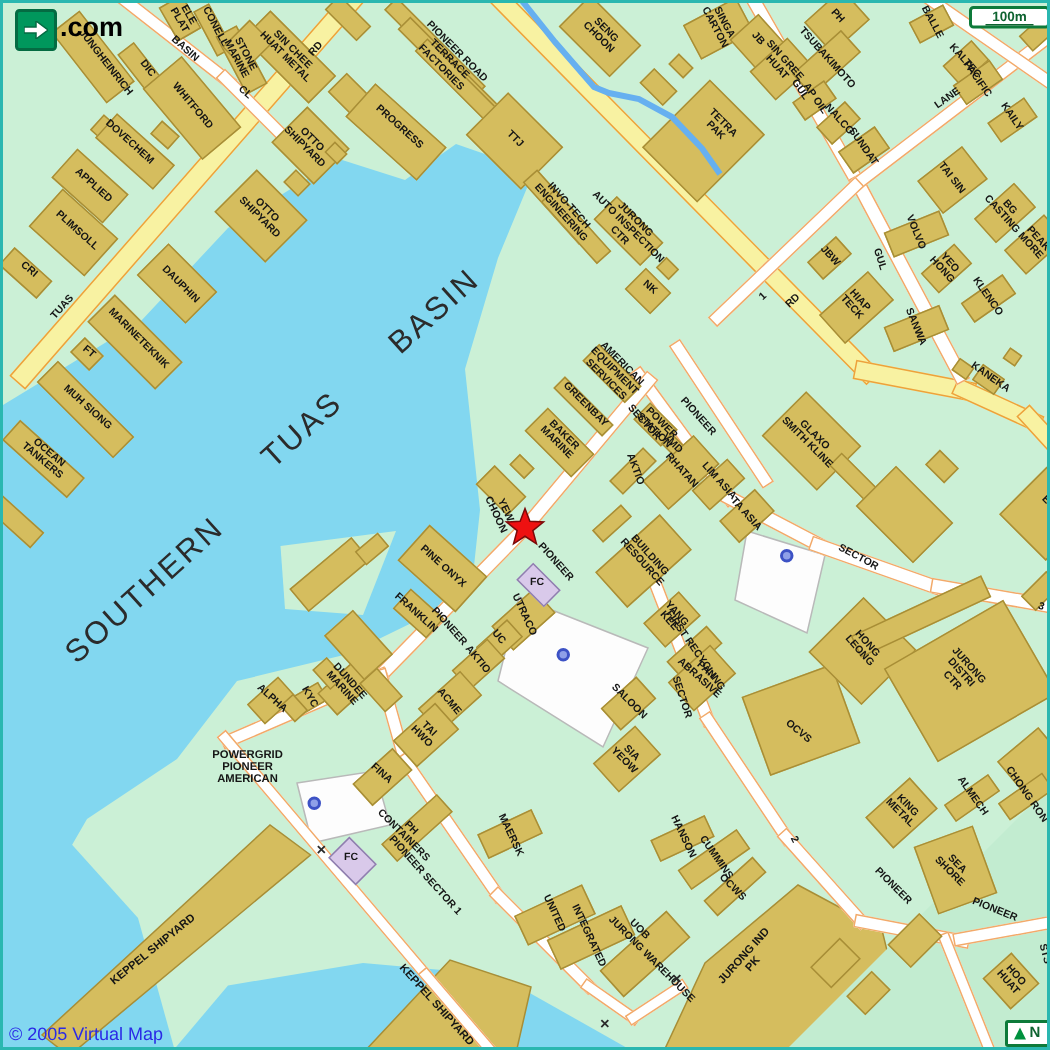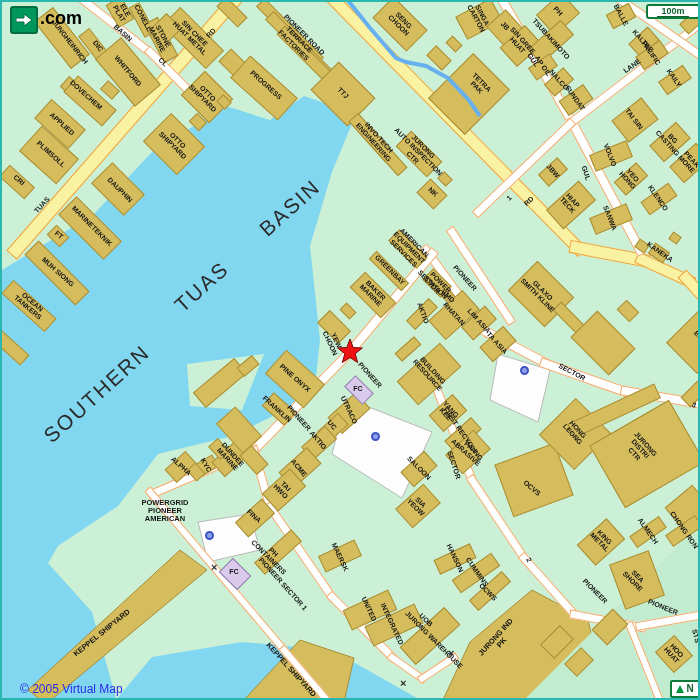--- a/index.html
+++ b/index.html
@@ -28,21 +28,21 @@
        border:2px solid #0e7a3a;border-radius:3px;display:flex;align-items:center;
        justify-content:center;box-sizing:border-box;}
   #scalebar .txt{font-size:9px;font-weight:bold;color:#0e6330;border-bottom:1px solid #0e6330;
        padding:0 4px;line-height:1.0;}
   #north{position:absolute;left:668px;top:678px;width:30px;height:18px;background:#fff;
        border:2px solid #0e7a3a;border-radius:2px;display:flex;align-items:center;
        justify-content:center;gap:2px;box-sizing:border-box;}
   #north .tri{width:0;height:0;border-left:4px solid transparent;border-right:4px solid transparent;
        border-bottom:8px solid #00913e;}
   #north .n{font-size:10px;font-weight:bold;color:#0e6330;line-height:1;}
-  #copyright{position:absolute;left:4px;top:680px;font-size:12px;color:#2a2ae6;margin-left:14px;}
+  #copyright{position:absolute;left:4px;top:680px;font-size:12px;color:#2a2ae6;}
 </style>
 </head>
 <body>
 
 <div id="map">
   <svg id="base">
       <polygon points="0,268 92,212 150,150 224,104 268,118 302,94 354,112 330,170 308,244 318,338 312,394 230,434 156,452 116,504 56,544 26,596 0,626" fill="#82d7f0"></polygon>
       <polygon points="0,600 45,560 90,610 115,700 0,700" fill="#82d7f0"></polygon>
       <polygon points="112,700 150,655 240,640 330,648 422,700" fill="#82d7f0"></polygon>
       <polygon points="26,688 44,702 205,568 178,548" fill="#d5bd5e" stroke="#a88e36"></polygon>

